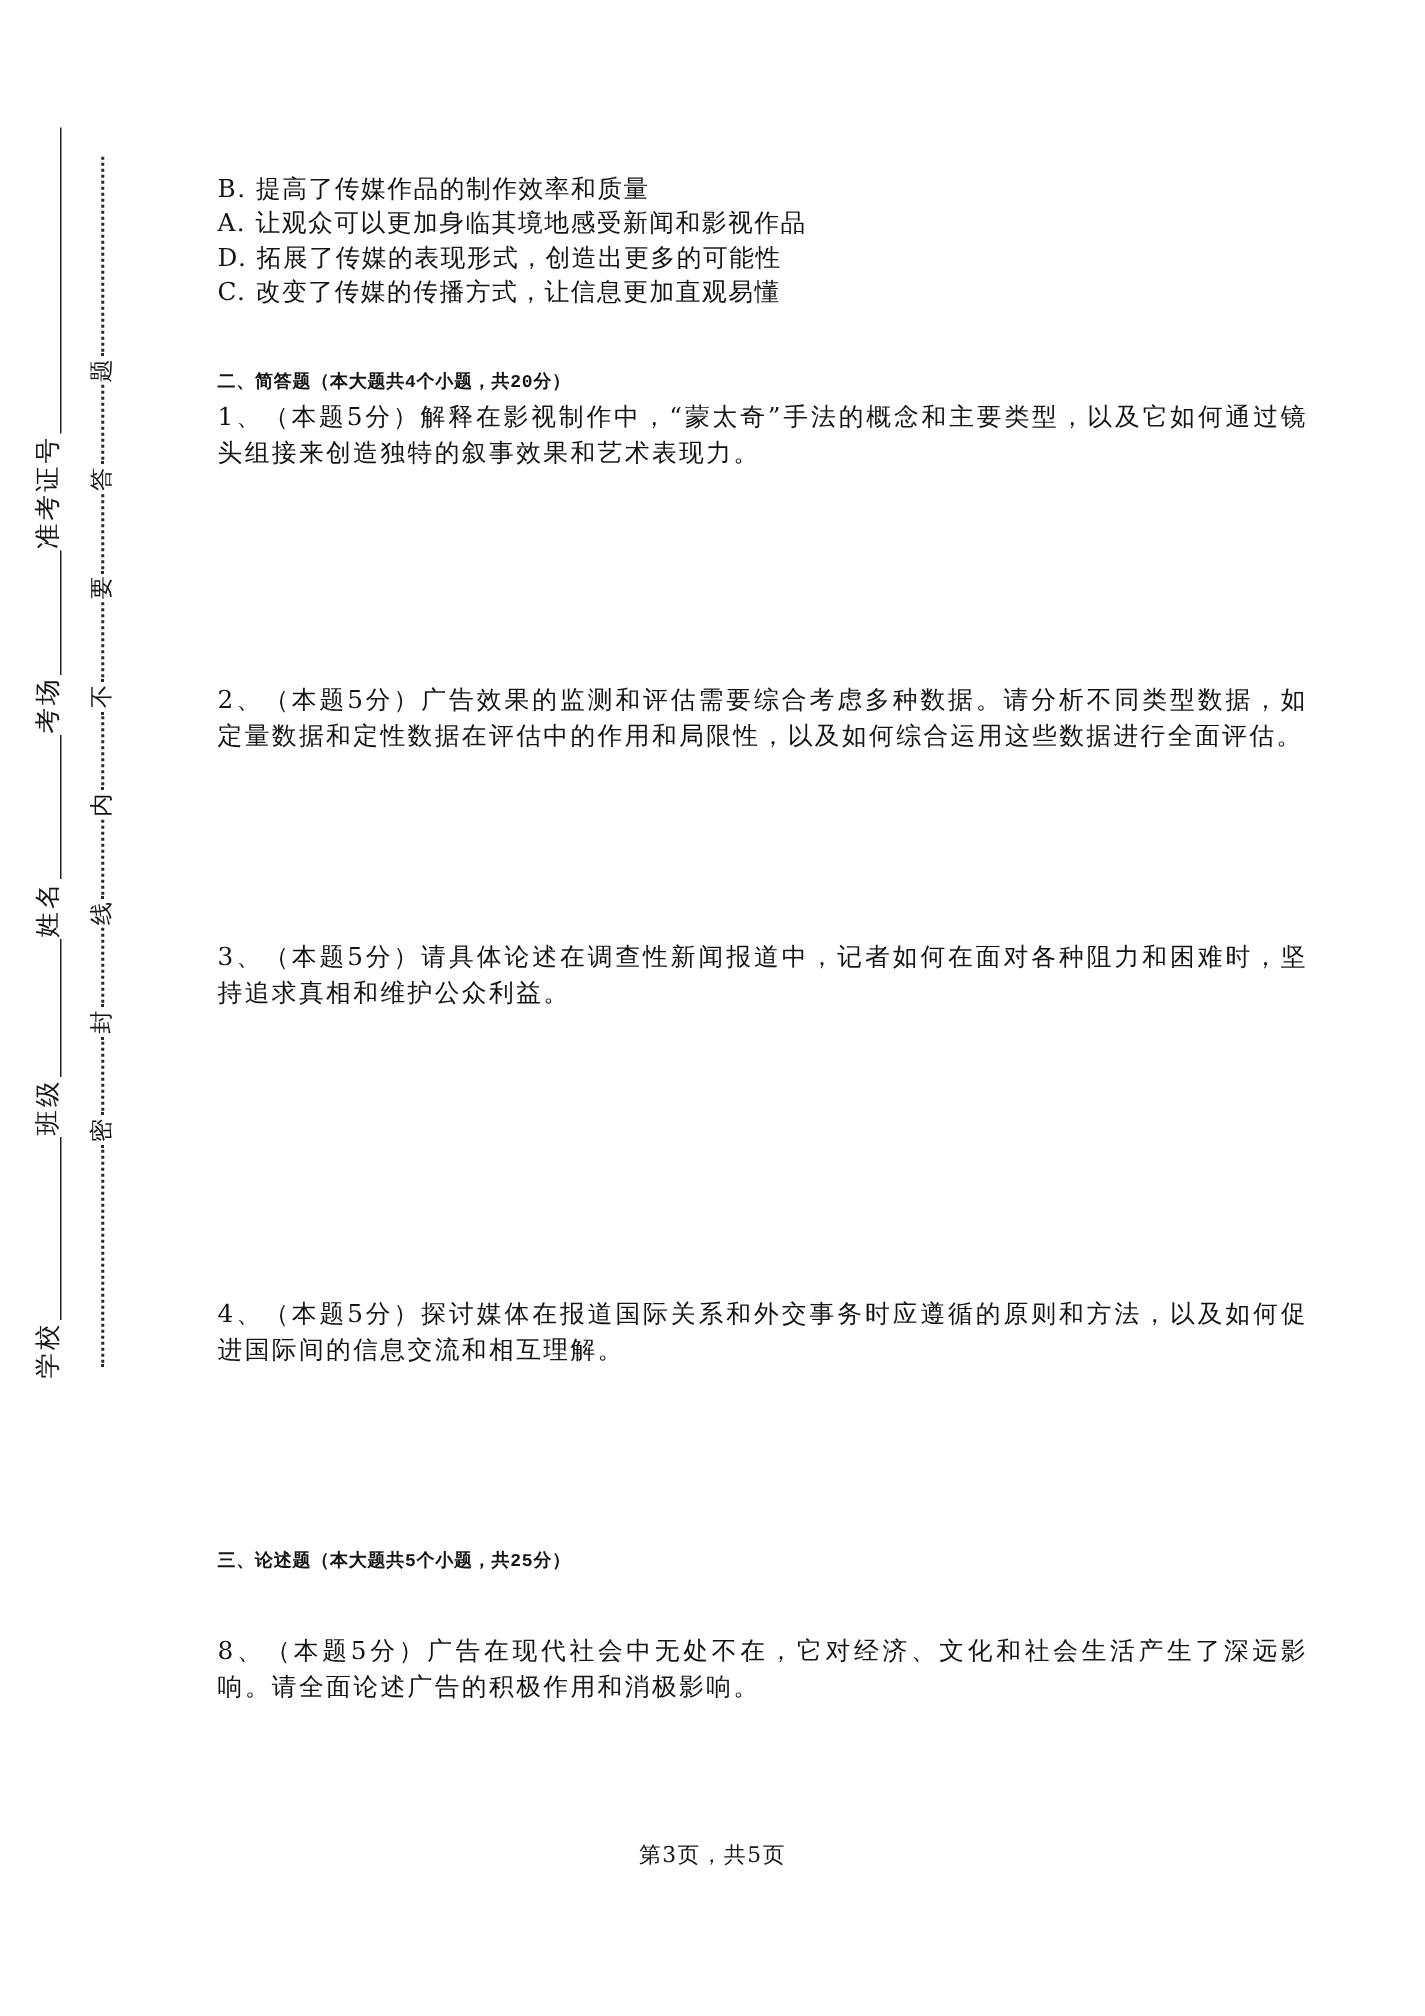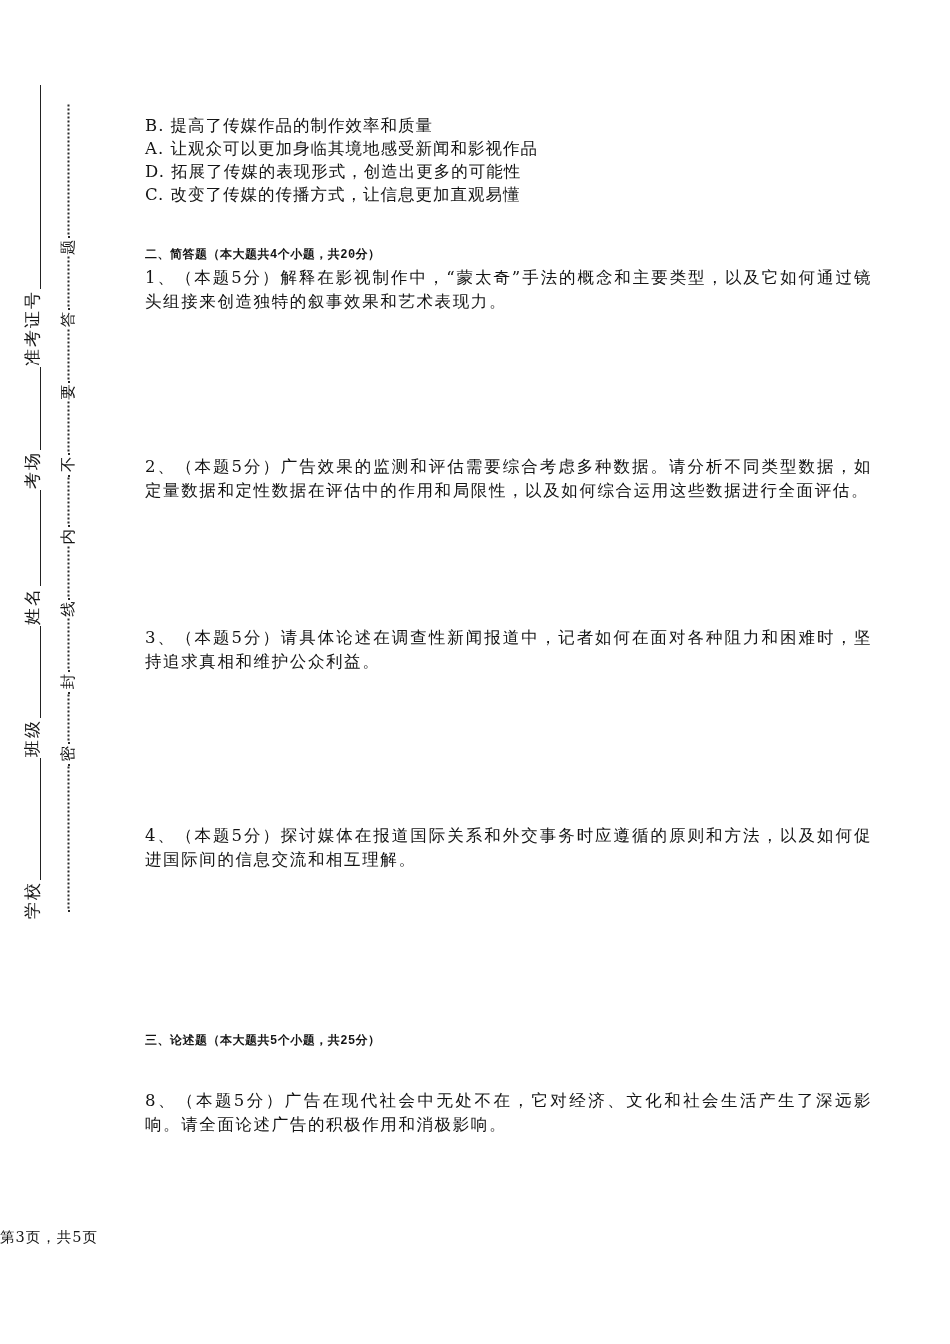--- a/index.html
+++ b/index.html
@@ -94,28 +94,29 @@
   .question {
     margin: 0;
     font-size: 16.5px;
     line-height: 24px;
     letter-spacing: 1.6px;
     text-align: justify;
   }
   .q-sa-1 { top: 266px; }
   .q-sa-2 { top: 455px; }
   .q-sa-3 { top: 626px; }
-  .q-sa-4 { top: 824px; }
+  .q-sa-4 { top: 864px; }
   .q-es-1 { top: 1089px; }
 
   .footer {
     position: absolute;
     left: 0;
     top: 1226px;
     width: 950px;
+    text-align: center;
     font-size: 14.5px;
     line-height: 22px;
     letter-spacing: 1px;
   }
 </style>
 </head>
 <body>
 
 <div class="page">
 

